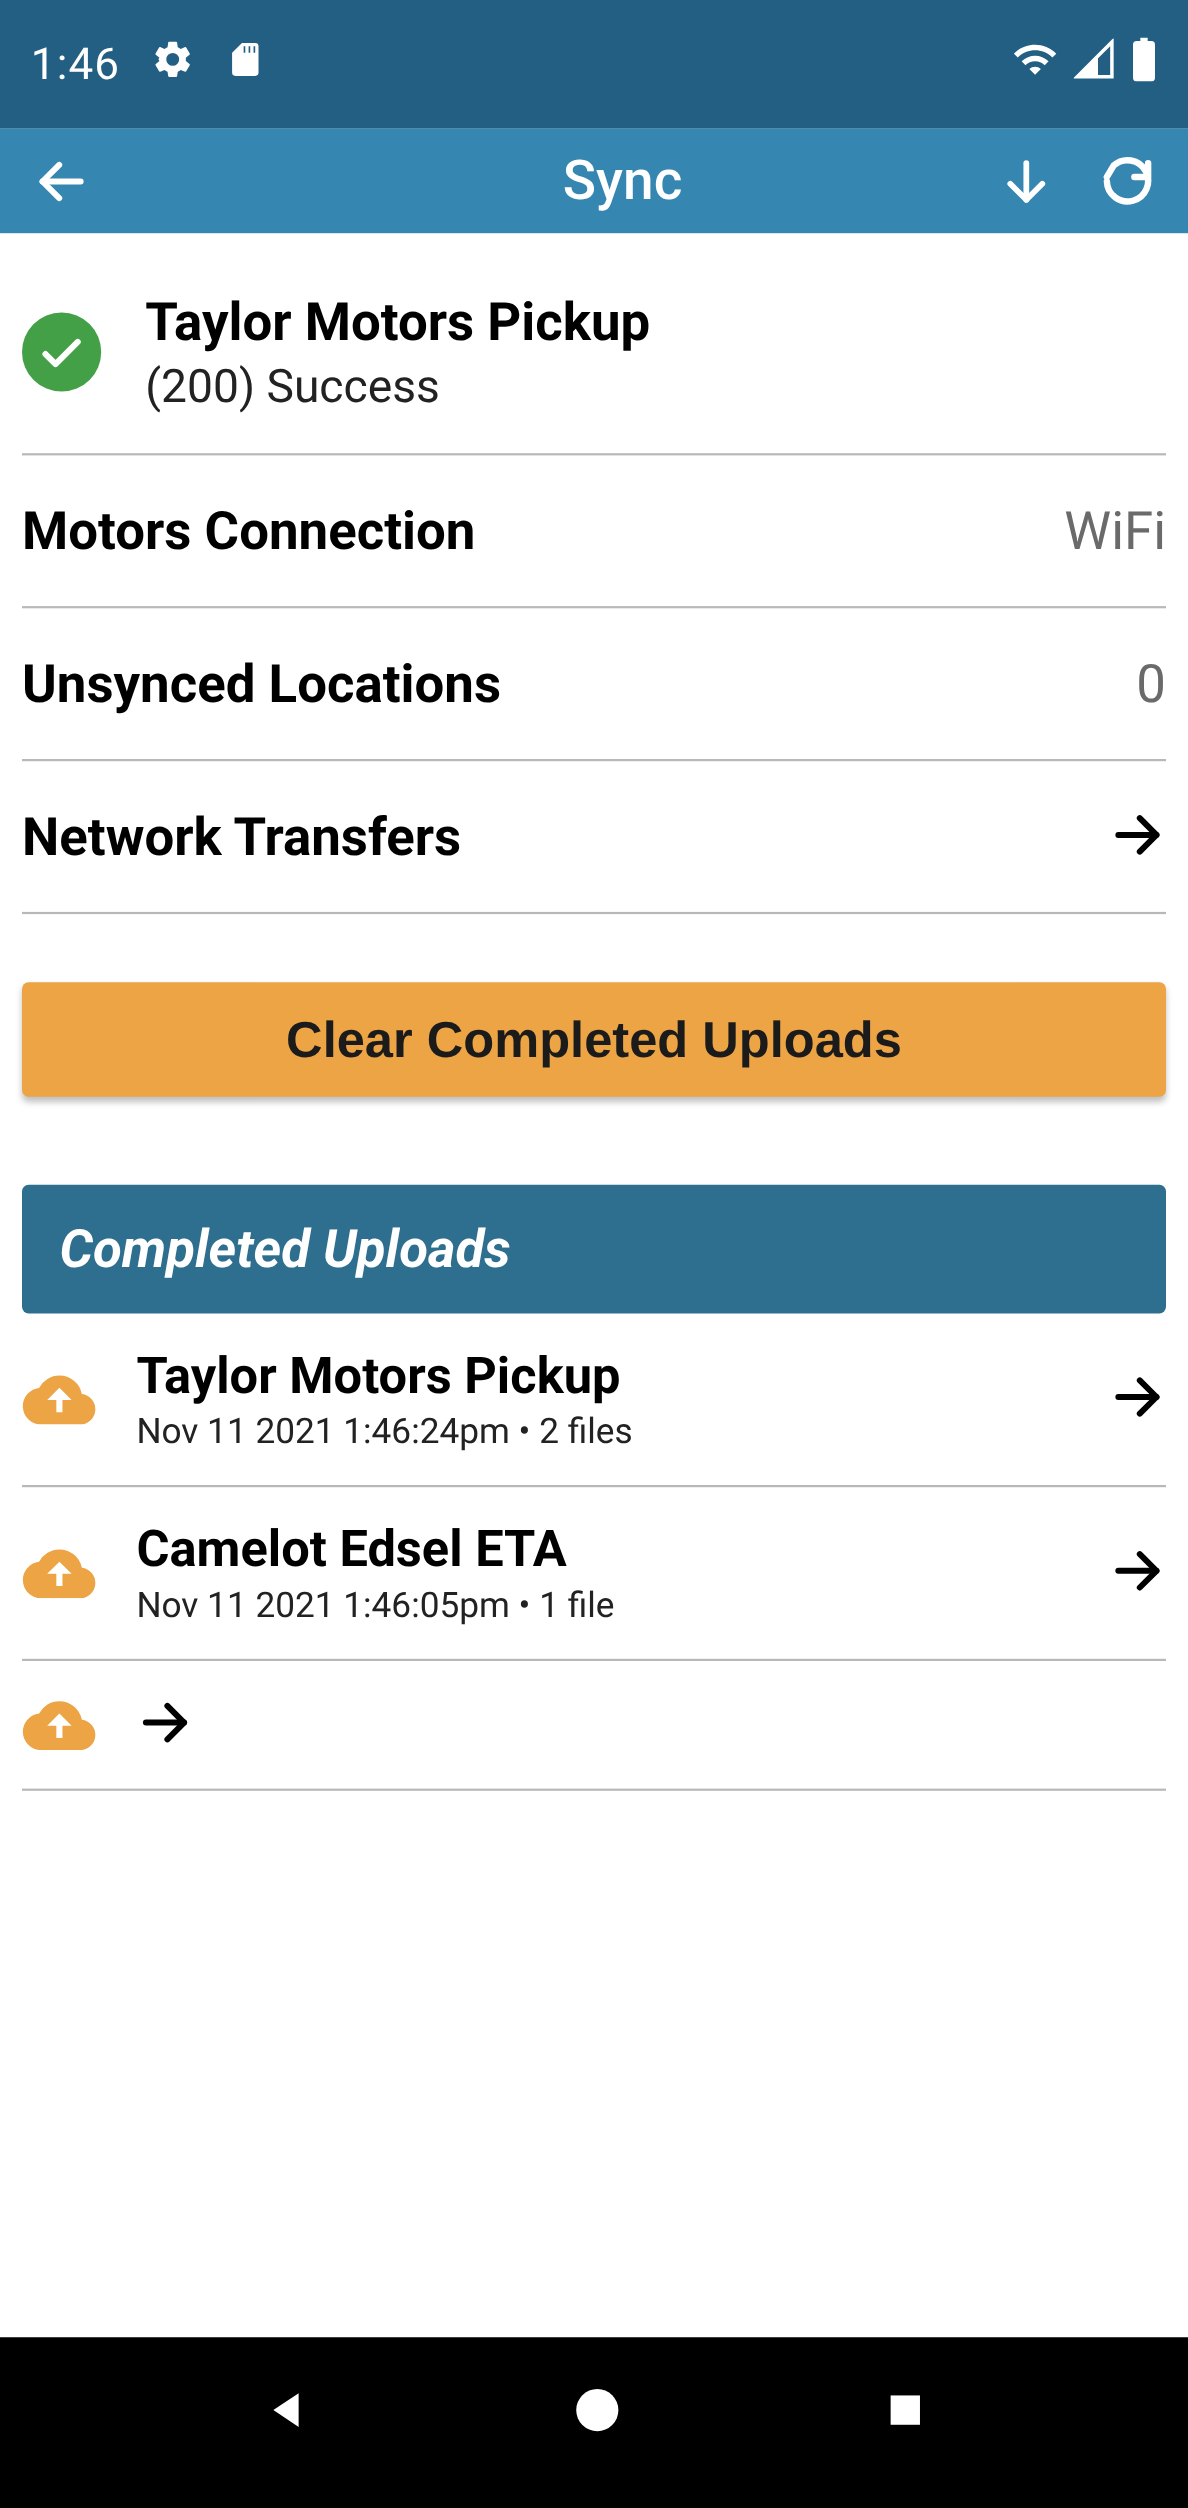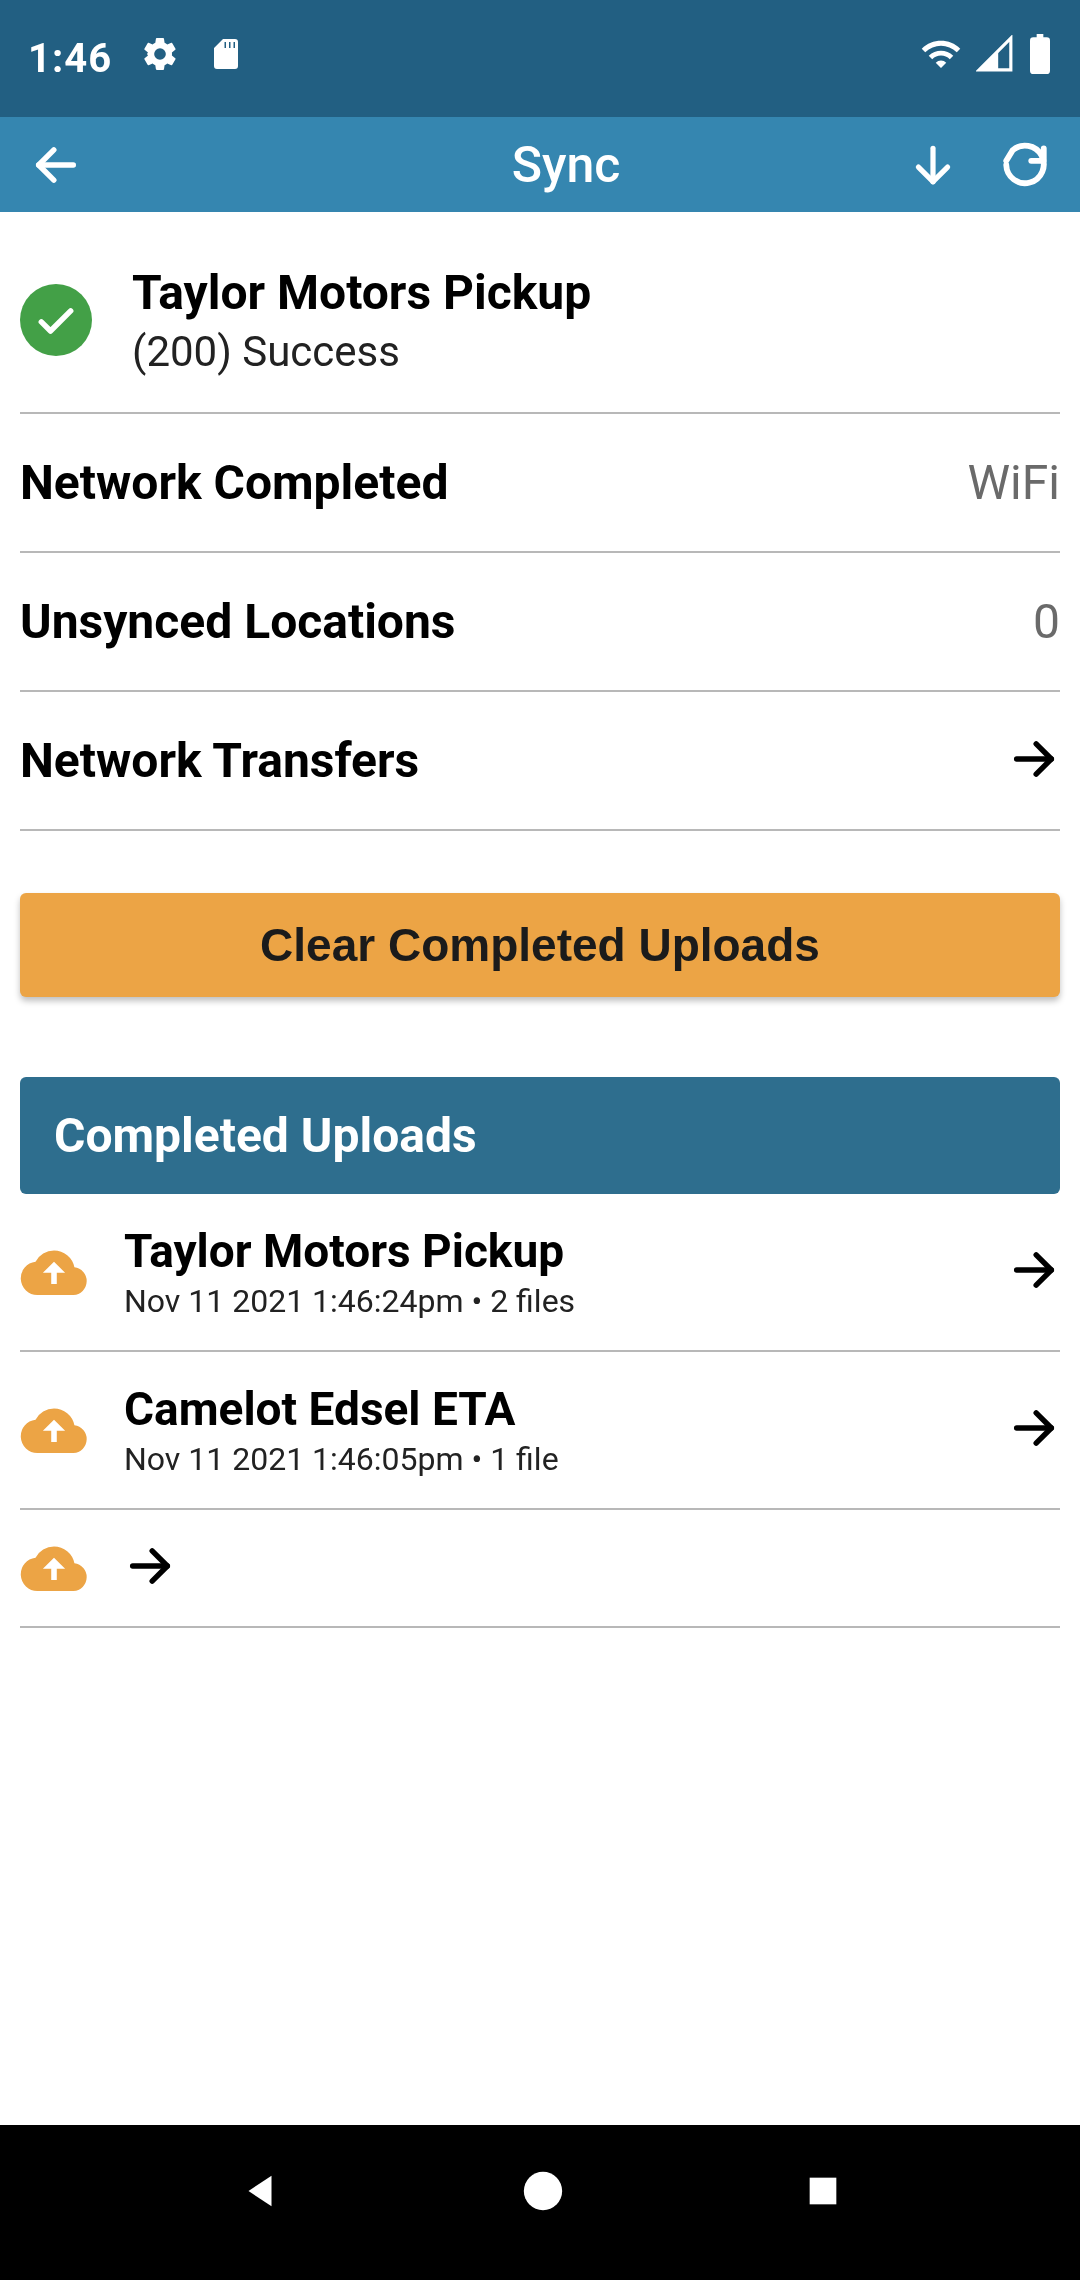--- a/index.html
+++ b/index.html
@@ -11,21 +11,21 @@
     height: 117px;
     background: #225f82;
     color: #ffffff;
     display: flex;
     align-items: center;
     padding: 0 28px;
     font-size: 40px;
   }
   .status-left { display: flex; align-items: center; gap: 28px; }
   .status-right { margin-left: auto; display: flex; align-items: center; gap: 14px; }
-  .status-time { font-weight: 700; letter-spacing: 1px; }
+  .status-time { font-weight: 400; letter-spacing: 1px; }
 
   
   .app-bar {
     height: 95px;
     background: #3586b0;
     display: flex;
     align-items: center;
     padding: 0 30px;
     position: relative;
   }
@@ -91,20 +91,21 @@
   }
 
   .section-header {
     margin-top: 80px;
     background: #2e6e8e;
     color: #ffffff;
     padding: 30px 34px;
     font-size: 48px;
     font-weight: 700;
     border-radius: 6px;
+    font-style: italic;
   }
 
   .upload-row {
     display: flex;
     align-items: center;
     padding: 30px 0;
     border-bottom: 2px solid #b8b8b8;
     gap: 36px;
     cursor: pointer;
   }
@@ -196,21 +197,21 @@
           <polyline points="4 13 9 18 20 7"></polyline>
         </svg>
     </div>
     <div class="status-texts">
       <div class="status-title">Taylor Motors Pickup</div>
       <div class="status-sub">(200) Success</div>
     </div>
   </div>
 
   <div class="info-row">
-    <div class="info-label">Network Completed</div>
+    <div class="info-label">Motors Connection</div>
     <div class="info-value">WiFi</div>
   </div>
 
   <div class="info-row">
     <div class="info-label">Unsynced Locations</div>
     <div class="info-value">0</div>
   </div>
 
   <div class="info-row">
     <div class="info-label">Network Transfers</div>

